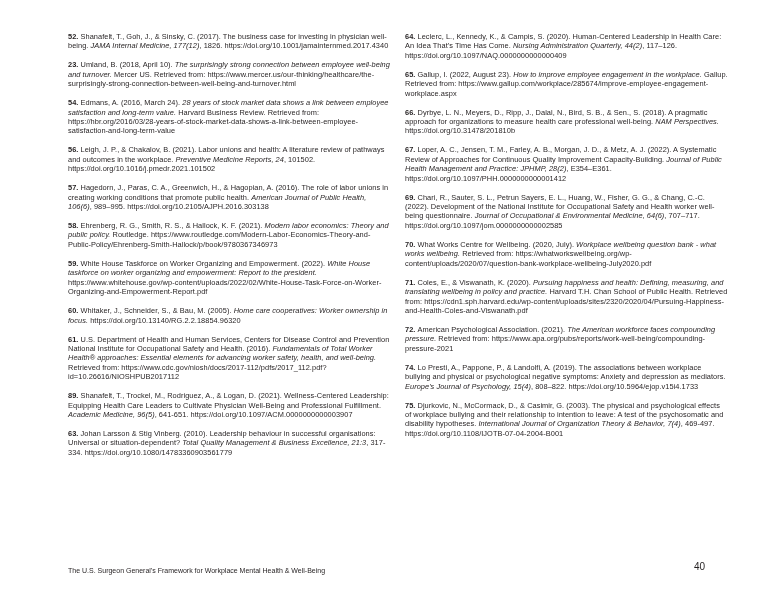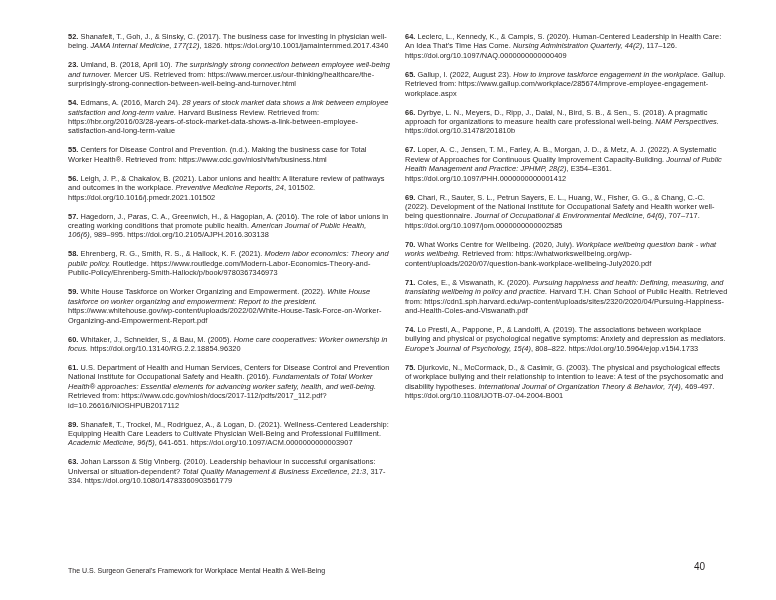--- a/index.html
+++ b/index.html
@@ -59,37 +59,37 @@
   }
 </style>
 </head>
 <body>
 
 <div class="columns">
   <div class="col">
       <p class="ref"><b>52. </b><span>Shanafelt, T., Goh, J., &amp; Sinsky, C. (2017). The business case for investing in physician well-being. </span><i>JAMA Internal Medicine, 177(12)</i><span>, 1826. https://doi.org/10.1001/jamainternmed.2017.4340</span></p>
       <p class="ref"><b>23. </b><span>Umland, B. (2018, April 10). </span><i>The surprisingly strong connection between employee well-being and turnover.</i><span> Mercer US. Retrieved from: https://www.mercer.us/our-thinking/healthcare/the-surprisingly-strong-connection-between-well-being-and-turnover.html</span></p>
       <p class="ref"><b>54. </b><span>Edmans, A. (2016, March 24). </span><i>28 years of stock market data shows a link between employee satisfaction and long-term value.</i><span> Harvard Business Review. Retrieved from: https://hbr.org/2016/03/28-years-of-stock-market-data-shows-a-link-between-employee-satisfaction-and-long-term-value</span></p>
-      <p class="ref"><b>55. </b><span>Centers for Disease Control and Prevention. (n.d.). Making the business case for Total Worker Health®. Retrieved from: https://www.cdc.gov/niosh/twh/business.html</span></p>
       <p class="ref"><b>56. </b><span>Leigh, J. P., &amp; Chakalov, B. (2021). Labor unions and health: A literature review of pathways and outcomes in the workplace. </span><i>Preventive Medicine Reports, 24</i><span>, 101502. https://doi.org/10.1016/j.pmedr.2021.101502</span></p>
       <p class="ref"><b>57. </b><span>Hagedorn, J., Paras, C. A., Greenwich, H., &amp; Hagopian, A. (2016). The role of labor unions in creating working conditions that promote public health. </span><i>American Journal of Public Health, 106(6)</i><span>, 989–995. https://doi.org/10.2105/AJPH.2016.303138</span></p>
       <p class="ref"><b>58. </b><span>Ehrenberg, R. G., Smith, R. S., &amp; Hallock, K. F. (2021). </span><i>Modern labor economics: Theory and public policy.</i><span> Routledge. https://www.routledge.com/Modern-Labor-Economics-Theory-and-Public-Policy/Ehrenberg-Smith-Hallock/p/book/9780367346973</span></p>
       <p class="ref"><b>59. </b><span>White House Taskforce on Worker Organizing and Empowerment. (2022). </span><i>White House taskforce on worker organizing and empowerment: Report to the president.</i><span> https://www.whitehouse.gov/wp-content/uploads/2022/02/White-House-Task-Force-on-Worker-Organizing-and-Empowerment-Report.pdf</span></p>
       <p class="ref"><b>60. </b><span>Whitaker, J., Schneider, S., &amp; Bau, M. (2005). </span><i>Home care cooperatives: Worker ownership in focus.</i><span> https://doi.org/10.13140/RG.2.2.18854.96320</span></p>
       <p class="ref"><b>61. </b><span>U.S. Department of Health and Human Services, Centers for Disease Control and Prevention National Institute for Occupational Safety and Health. (2016). </span><i>Fundamentals of Total Worker Health® approaches: Essential elements for advancing worker safety, health, and well-being.</i><span> Retrieved from: https://www.cdc.gov/niosh/docs/2017-112/pdfs/2017_112.pdf?id=10.26616/NIOSHPUB2017112</span></p>
       <p class="ref"><b>89. </b><span>Shanafelt, T., Trockel, M., Rodriguez, A., &amp; Logan, D. (2021). Wellness-Centered Leadership: Equipping Health Care Leaders to Cultivate Physician Well-Being and Professional Fulfillment. </span><i>Academic Medicine, 96(5)</i><span>, 641-651. https://doi.org/10.1097/ACM.0000000000003907</span></p>
       <p class="ref"><b>63. </b><span>Johan Larsson &amp; Stig Vinberg. (2010). Leadership behaviour in successful organisations: Universal or situation-dependent? </span><i>Total Quality Management &amp; Business Excellence, 21:3</i><span>, 317-334. https://doi.org/10.1080/14783360903561779</span></p>
     </div>
   <div class="col">
       <p class="ref"><b>64. </b><span>Leclerc, L., Kennedy, K., &amp; Campis, S. (2020). Human-Centered Leadership in Health Care: An Idea That's Time Has Come. </span><i>Nursing Administration Quarterly, 44(2)</i><span>, 117–126. https://doi.org/10.1097/NAQ.0000000000000409</span></p>
-      <p class="ref"><b>65. </b><span>Gallup, I. (2022, August 23). </span><i>How to improve taskforce engagement in the workplace.</i><span> Gallup. Retrieved from: https://www.gallup.com/workplace/285674/improve-employee-engagement-workplace.aspx</span></p>
+      <p class="ref"><b>65. </b><span>Gallup, I. (2022, August 23). </span><i>How to improve employee engagement in the workplace.</i><span> Gallup. Retrieved from: https://www.gallup.com/workplace/285674/improve-employee-engagement-workplace.aspx</span></p>
       <p class="ref"><b>66. </b><span>Dyrbye, L. N., Meyers, D., Ripp, J., Dalal, N., Bird, S. B., &amp; Sen., S. (2018). A pragmatic approach for organizations to measure health care professional well-being. </span><i>NAM Perspectives.</i><span> https://doi.org/10.31478/201810b</span></p>
       <p class="ref"><b>67. </b><span>Loper, A. C., Jensen, T. M., Farley, A. B., Morgan, J. D., &amp; Metz, A. J. (2022). A Systematic Review of Approaches for Continuous Quality Improvement Capacity-Building. </span><i>Journal of Public Health Management and Practice: JPHMP, 28(2)</i><span>, E354–E361. https://doi.org/10.1097/PHH.0000000000001412</span></p>
       <p class="ref"><b>69. </b><span>Chari, R., Sauter, S. L., Petrun Sayers, E. L., Huang, W., Fisher, G. G., &amp; Chang, C.-C. (2022). Development of the National Institute for Occupational Safety and Health worker well-being questionnaire. </span><i>Journal of Occupational &amp; Environmental Medicine, 64(6)</i><span>, 707–717. https://doi.org/10.1097/jom.0000000000002585</span></p>
       <p class="ref"><b>70. </b><span>What Works Centre for Wellbeing. (2020, July). </span><i>Workplace wellbeing question bank - what works wellbeing.</i><span> Retrieved from: https://whatworkswellbeing.org/wp-content/uploads/2020/07/question-bank-workplace-wellbeing-July2020.pdf</span></p>
       <p class="ref"><b>71. </b><span>Coles, E., &amp; Viswanath, K. (2020). </span><i>Pursuing happiness and health: Defining, measuring, and translating wellbeing in policy and practice.</i><span> Harvard T.H. Chan School of Public Health. Retrieved from: https://cdn1.sph.harvard.edu/wp-content/uploads/sites/2320/2020/04/Pursuing-Happiness-and-Health-Coles-and-Viswanath.pdf</span></p>
+      <p class="ref"><b>72. </b><span>American Psychological Association. (2021). </span><i>The American workforce faces compounding pressure.</i><span> Retrieved from: https://www.apa.org/pubs/reports/work-well-being/compounding-pressure-2021</span></p>
       <p class="ref"><b>74. </b><span>Lo Presti, A., Pappone, P., &amp; Landolfi, A. (2019). The associations between workplace bullying and physical or psychological negative symptoms: Anxiety and depression as mediators. </span><i>Europe's Journal of Psychology, 15(4)</i><span>, 808–822. https://doi.org/10.5964/ejop.v15i4.1733</span></p>
       <p class="ref"><b>75. </b><span>Djurkovic, N., McCormack, D., &amp; Casimir, G. (2003). The physical and psychological effects of workplace bullying and their relationship to intention to leave: A test of the psychosomatic and disability hypotheses. </span><i>International Journal of Organization Theory &amp; Behavior, 7(4)</i><span>, 469-497. https://doi.org/10.1108/IJOTB-07-04-2004-B001</span></p>
     </div>
 </div>
 
 <span class="footer-title">The U.S. Surgeon General's Framework for Workplace Mental Health &amp; Well-Being</span>
 <span class="page-number">40</span>
 
 </body></html>

